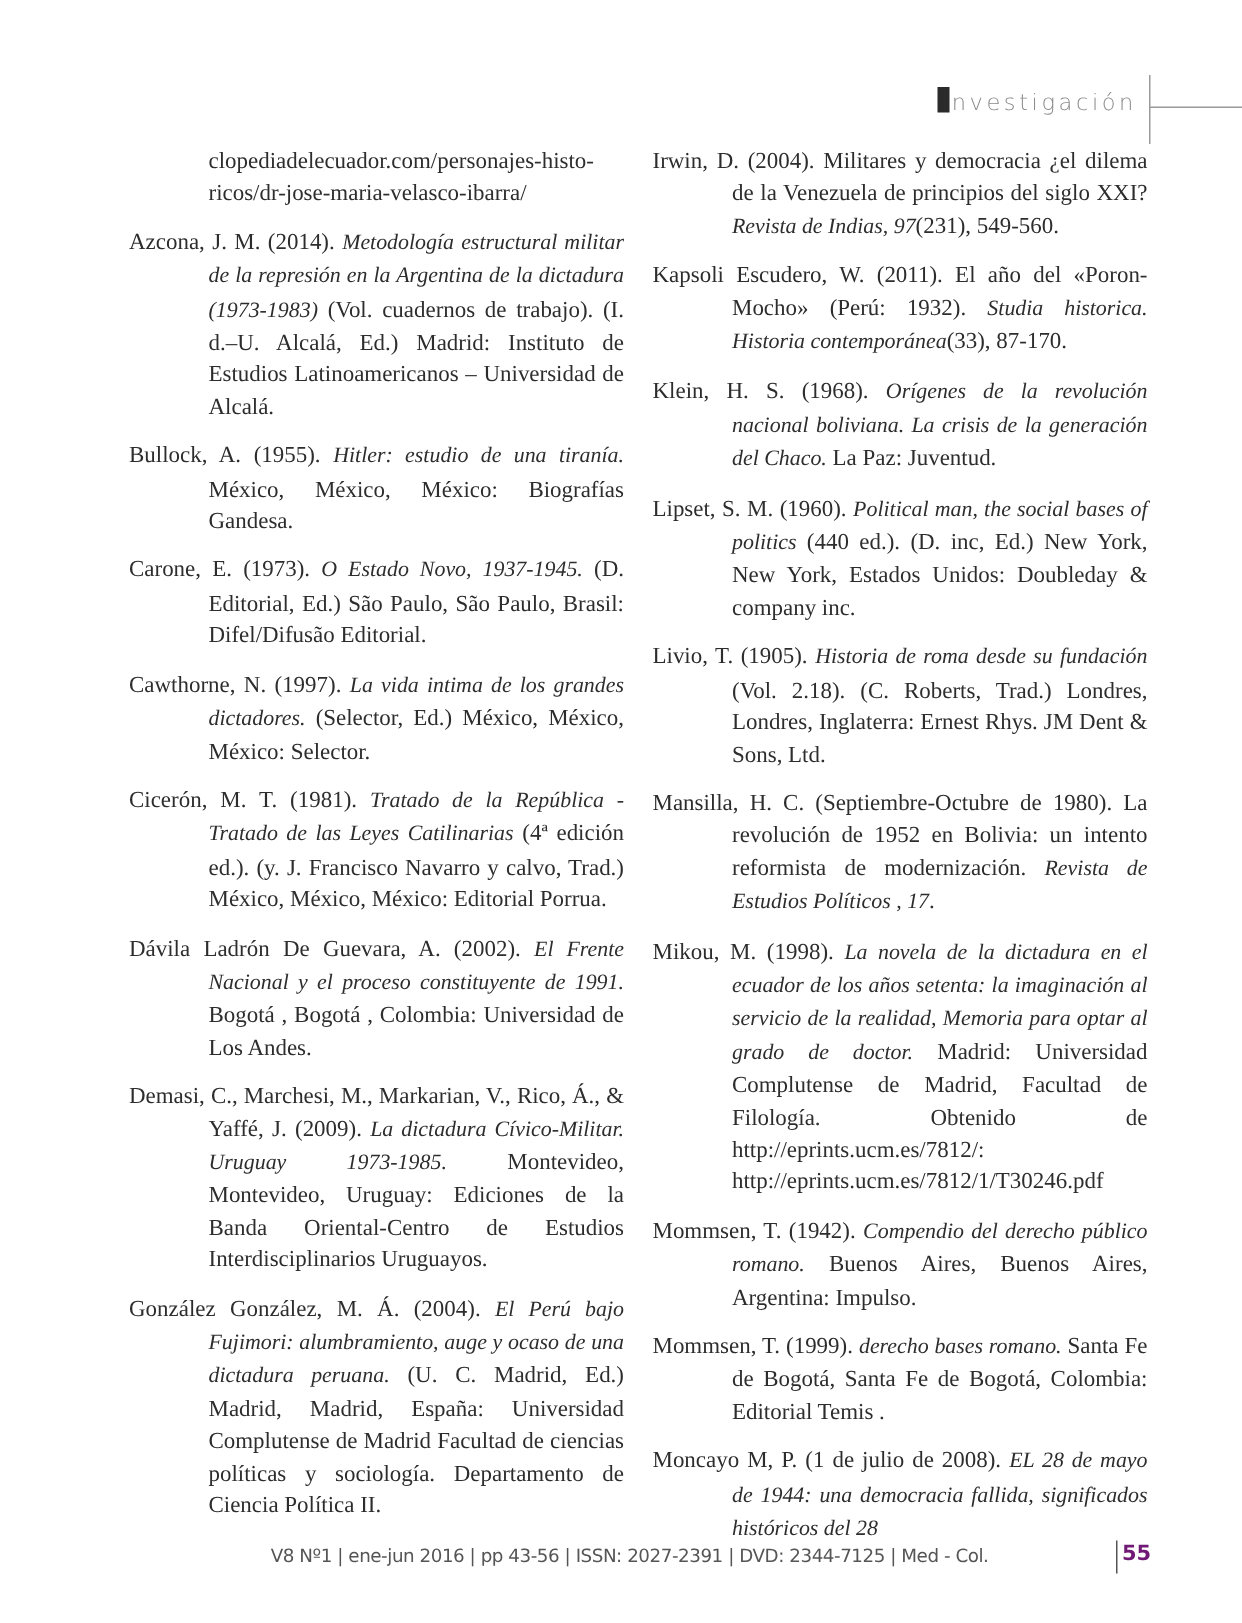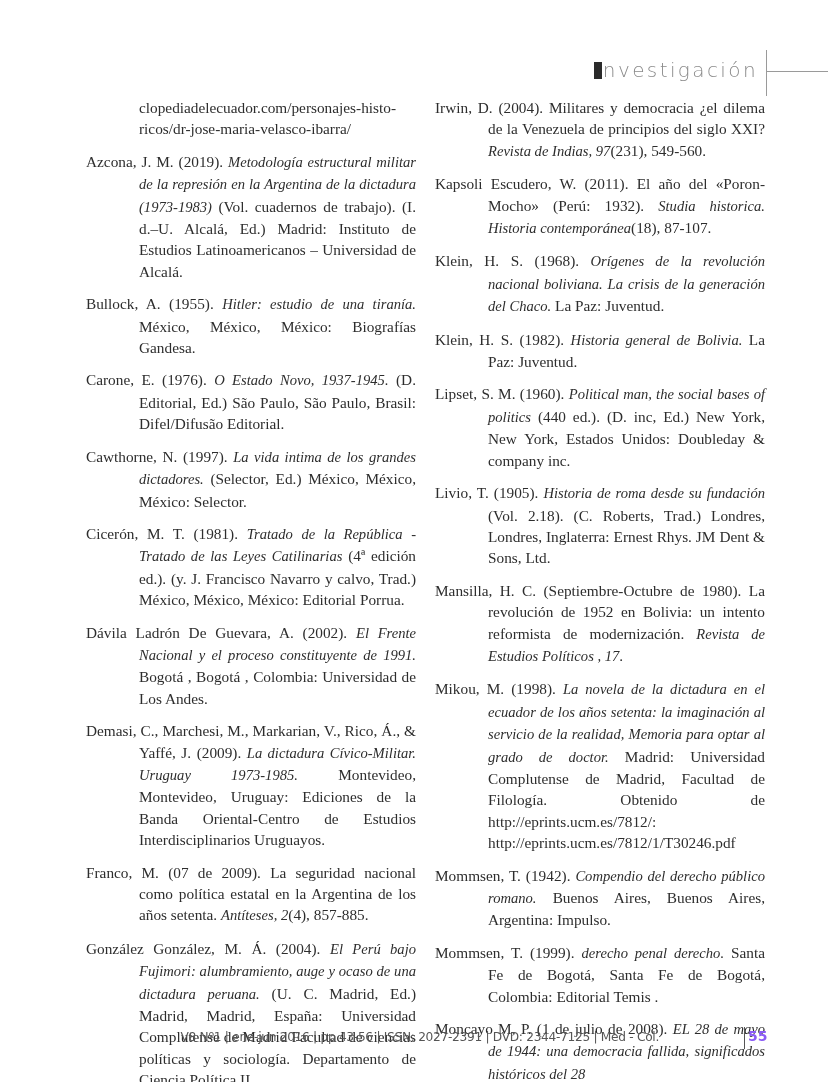--- a/index.html
+++ b/index.html
@@ -1,21 +1,21 @@
 <!DOCTYPE html>
 <html><head>
   <meta charset="utf-8">
   <style>
     html, body { margin: 0; padding: 0; background: #ffffff; }
     body { width: 828px; height: 1082px; position: relative; overflow: hidden; color: #2a2a2a; }
 
     .header { position: absolute; top: 50px; left: 0; width: 828px; height: 50px; }
     .header-title {
       position: absolute; right: 70px; top: 8px;
-      font-family: "DejaVu Sans", sans-serif; font-size: 20px; letter-spacing: 2.4px;
+      font-family: "DejaVu Sans", sans-serif; font-size: 15px; letter-spacing: 2.4px;
       color: #8a8a8a; font-weight: 300; white-space: nowrap;
     }
     .header-title .initial {
       display: inline-block; background: #2b2b2b; color: #2b2b2b;
       width: 8px; height: 17px; vertical-align: -2px; margin-right: 1px;
       overflow: hidden;
     }
     .header-vline { position: absolute; left: 766px; top: 0; width: 1px; height: 46px; background: #9a9a9a; }
     .header-hline { position: absolute; left: 766px; top: 21px; width: 62px; height: 1px; background: #9a9a9a; }
 
@@ -27,58 +27,56 @@
     .ref { padding-left: 53px; text-indent: -53px; text-align: justify; margin: 0 0 11px 0; hyphens: manual; }
     .ref.cont { padding-left: 53px; text-indent: 0; }
     .ref i { font-style: italic; font-size: 14.6px; }
 
     .footer {
       position: absolute; top: 1027px; left: 0; width: 744px; height: 24px;
       font-family: "DejaVu Sans", sans-serif; font-size: 12.2px; color: #555; white-space: nowrap;
     }
     .footer-text { position: absolute; right: 85px; top: 3px; letter-spacing: -0.3px; }
     .footer-sep { position: absolute; left: 744px; top: 0; width: 1px; height: 22px; background: #555; }
-    .footer-page { position: absolute; left: 748px; top: 1px; font-weight: bold; font-size: 14px; color: #8b5cf6; }
+    .footer-page { position: absolute; left: 748px; top: 1px; font-weight: bold; font-size: 14px; color: #701a75; }
   </style>
 </head>
 <body>
 
 <div class="header">
   <div class="header-title"><span class="initial">I</span><span>nvestigación</span></div>
   <div class="header-vline"></div>
   <div class="header-hline"></div>
 </div>
 
 <div class="col col-left">
   <p class="ref cont">clopediadelecuador.com/personajes-histo-ricos/dr-jose-maria-velasco-ibarra/</p>
   <div id="left-refs">
-      <p class="ref"><span>Azcona, J. M. (2019). </span><i>Metodología estructural militar de la represión en la Argentina de la dictadura (1973-1983)</i><span> (Vol. cuadernos de trabajo). (I. d.–U. Alcalá, Ed.) Madrid: Instituto de Estudios Latinoamericanos – Universidad de Alcalá.</span></p>
+      <p class="ref"><span>Azcona, J. M. (2014). </span><i>Metodología estructural militar de la represión en la Argentina de la dictadura (1973-1983)</i><span> (Vol. cuadernos de trabajo). (I. d.–U. Alcalá, Ed.) Madrid: Instituto de Estudios Latinoamericanos – Universidad de Alcalá.</span></p>
       <p class="ref"><span>Bullock, A. (1955). </span><i>Hitler: estudio de una tiranía.</i><span> México, México, México: Biografías Gandesa.</span></p>
-      <p class="ref"><span>Carone, E. (1976). </span><i>O Estado Novo, 1937-1945.</i><span> (D. Editorial, Ed.) São Paulo, São Paulo, Brasil: Difel/Difusão Editorial.</span></p>
+      <p class="ref"><span>Carone, E. (1973). </span><i>O Estado Novo, 1937-1945.</i><span> (D. Editorial, Ed.) São Paulo, São Paulo, Brasil: Difel/Difusão Editorial.</span></p>
       <p class="ref"><span>Cawthorne, N. (1997). </span><i>La vida intima de los grandes dictadores.</i><span> (Selector, Ed.) México, México, México: Selector.</span></p>
       <p class="ref"><span>Cicerón, M. T. (1981). </span><i>Tratado de la República - Tratado de las Leyes Catilinarias</i><span> (4ª edición ed.). (y. J. Francisco Navarro y calvo, Trad.) México, México, México: Editorial Porrua.</span></p>
       <p class="ref"><span>Dávila Ladrón De Guevara, A. (2002). </span><i>El Frente Nacional y el proceso constituyente de 1991.</i><span> Bogotá , Bogotá , Colombia: Universidad de Los Andes.</span></p>
       <p class="ref"><span>Demasi, C., Marchesi, M., Markarian, V., Rico, Á., &amp; Yaffé, J. (2009). </span><i>La dictadura Cívico-Militar. Uruguay 1973-1985.</i><span> Montevideo, Montevideo, Uruguay: Ediciones de la Banda Oriental-Centro de Estudios Interdisciplinarios Uruguayos.</span></p>
-      <p class="ref"><span>Franco, M. (07 de 2009). La seguridad nacional como política estatal en la Argentina de los años setenta. </span><i>Antíteses, 2</i><span>(4), 857-885.</span></p>
       <p class="ref"><span>González González, M. Á. (2004). </span><i>El Perú bajo Fujimori: alumbramiento, auge y ocaso de una dictadura peruana.</i><span> (U. C. Madrid, Ed.) Madrid, Madrid, España: Universidad Complutense de Madrid Facultad de ciencias políticas y sociología. Departamento de Ciencia Política II.</span></p>
     </div>
 </div>
 
 <div class="col col-right">
   <div id="right-refs">
       <p class="ref"><span>Irwin, D. (2004). Militares y democracia ¿el dilema de la Venezuela de principios del siglo XXI? </span><i>Revista de Indias, 97</i><span>(231), 549-560.</span></p>
-      <p class="ref"><span>Kapsoli Escudero, W. (2011). El año del «Poron-Mocho» (Perú: 1932). </span><i>Studia historica. Historia contemporánea</i><span>(18), 87-107.</span></p>
+      <p class="ref"><span>Kapsoli Escudero, W. (2011). El año del «Poron-Mocho» (Perú: 1932). </span><i>Studia historica. Historia contemporánea</i><span>(33), 87-170.</span></p>
       <p class="ref"><span>Klein, H. S. (1968). </span><i>Orígenes de la revolución nacional boliviana. La crisis de la generación del Chaco.</i><span> La Paz: Juventud.</span></p>
-      <p class="ref"><span>Klein, H. S. (1982). </span><i>Historia general de Bolivia.</i><span> La Paz: Juventud.</span></p>
       <p class="ref"><span>Lipset, S. M. (1960). </span><i>Political man, the social bases of politics</i><span> (440 ed.). (D. inc, Ed.) New York, New York, Estados Unidos: Doubleday &amp; company inc.</span></p>
       <p class="ref"><span>Livio, T. (1905). </span><i>Historia de roma desde su fundación</i><span> (Vol. 2.18). (C. Roberts, Trad.) Londres, Londres, Inglaterra: Ernest Rhys. JM Dent &amp; Sons, Ltd.</span></p>
       <p class="ref"><span>Mansilla, H. C. (Septiembre-Octubre de 1980). La revolución de 1952 en Bolivia: un intento reformista de modernización. </span><i>Revista de Estudios Políticos , 17</i><span>.</span></p>
       <p class="ref"><span>Mikou, M. (1998). </span><i>La novela de la dictadura en el ecuador de los años setenta: la imaginación al servicio de la realidad, Memoria para optar al grado de doctor.</i><span> Madrid: Universidad Complutense de Madrid, Facultad de Filología. Obtenido de http://eprints.ucm.es/7812/: http://eprints.ucm.es/7812/1/T30246.pdf</span></p>
       <p class="ref"><span>Mommsen, T. (1942). </span><i>Compendio del derecho público romano.</i><span> Buenos Aires, Buenos Aires, Argentina: Impulso.</span></p>
-      <p class="ref"><span>Mommsen, T. (1999). </span><i>derecho penal derecho.</i><span> Santa Fe de Bogotá, Santa Fe de Bogotá, Colombia: Editorial Temis .</span></p>
+      <p class="ref"><span>Mommsen, T. (1999). </span><i>derecho bases romano.</i><span> Santa Fe de Bogotá, Santa Fe de Bogotá, Colombia: Editorial Temis .</span></p>
       <p class="ref"><span>Moncayo M, P. (1 de julio de 2008). </span><i>EL 28 de mayo de 1944: una democracia fallida, significados históricos del 28</i><span></span></p>
     </div>
 </div>
 
 <div class="footer">
   <span class="footer-text">V8 Nº1 | ene-jun 2016 | pp 43-56 | ISSN: 2027-2391 | DVD: 2344-7125 | Med - Col.</span>
   <div class="footer-sep"></div>
   <span class="footer-page">55</span>
 </div>
 

